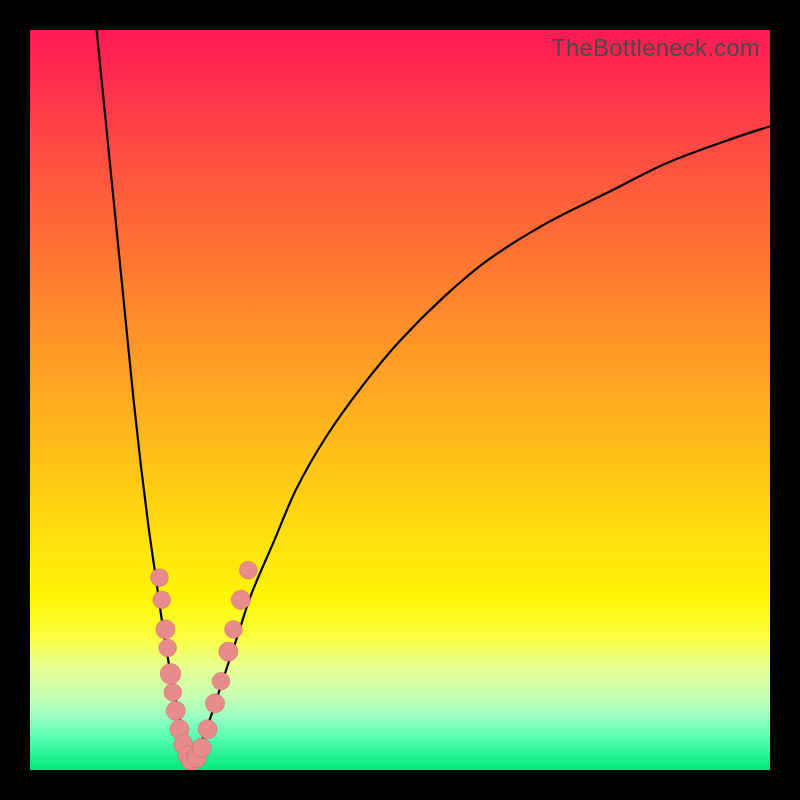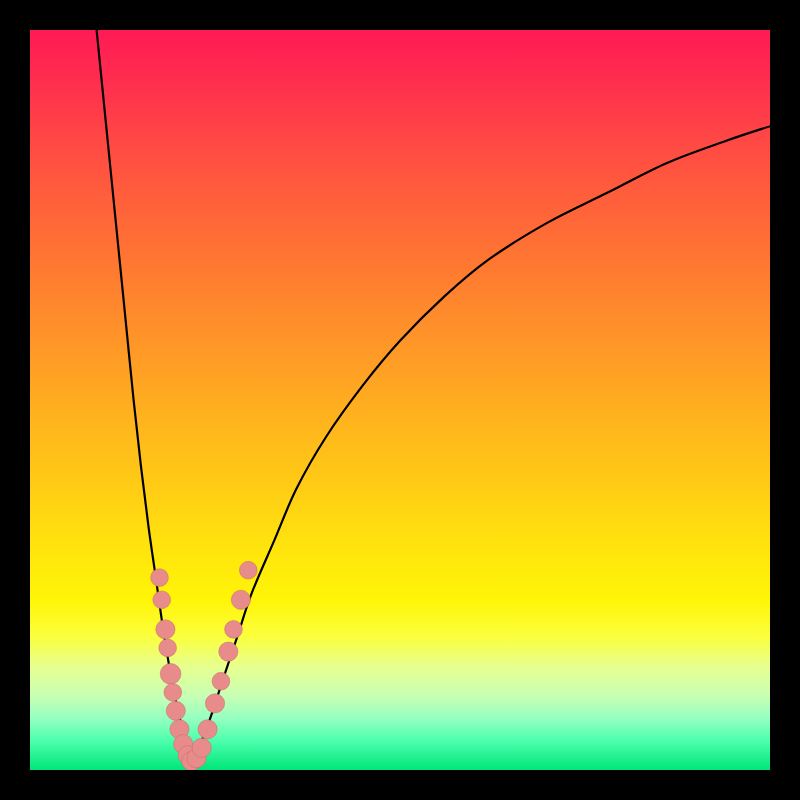--- a/index.html
+++ b/index.html
@@ -93,14 +93,15 @@
           <circle cx="171.68" cy="717.80" r="9.62" fill="#e88b8b" stroke="#c76a6a" stroke-width="0.5"></circle>
           <circle cx="177.60" cy="699.30" r="9.62" fill="#e88b8b" stroke="#c76a6a" stroke-width="0.5"></circle>
           <circle cx="185.00" cy="673.40" r="9.62" fill="#e88b8b" stroke="#c76a6a" stroke-width="0.5"></circle>
           <circle cx="190.92" cy="651.20" r="8.88" fill="#e88b8b" stroke="#c76a6a" stroke-width="0.5"></circle>
           <circle cx="198.32" cy="621.60" r="9.62" fill="#e88b8b" stroke="#c76a6a" stroke-width="0.5"></circle>
           <circle cx="203.50" cy="599.40" r="8.88" fill="#e88b8b" stroke="#c76a6a" stroke-width="0.5"></circle>
           <circle cx="210.90" cy="569.80" r="9.62" fill="#e88b8b" stroke="#c76a6a" stroke-width="0.5"></circle>
           <circle cx="218.30" cy="540.20" r="8.88" fill="#e88b8b" stroke="#c76a6a" stroke-width="0.5"></circle>
         </g>
     </svg>
+    <div class="watermark">TheBottleneck.com</div>
   </div>
 </div>
 
 </body></html>

